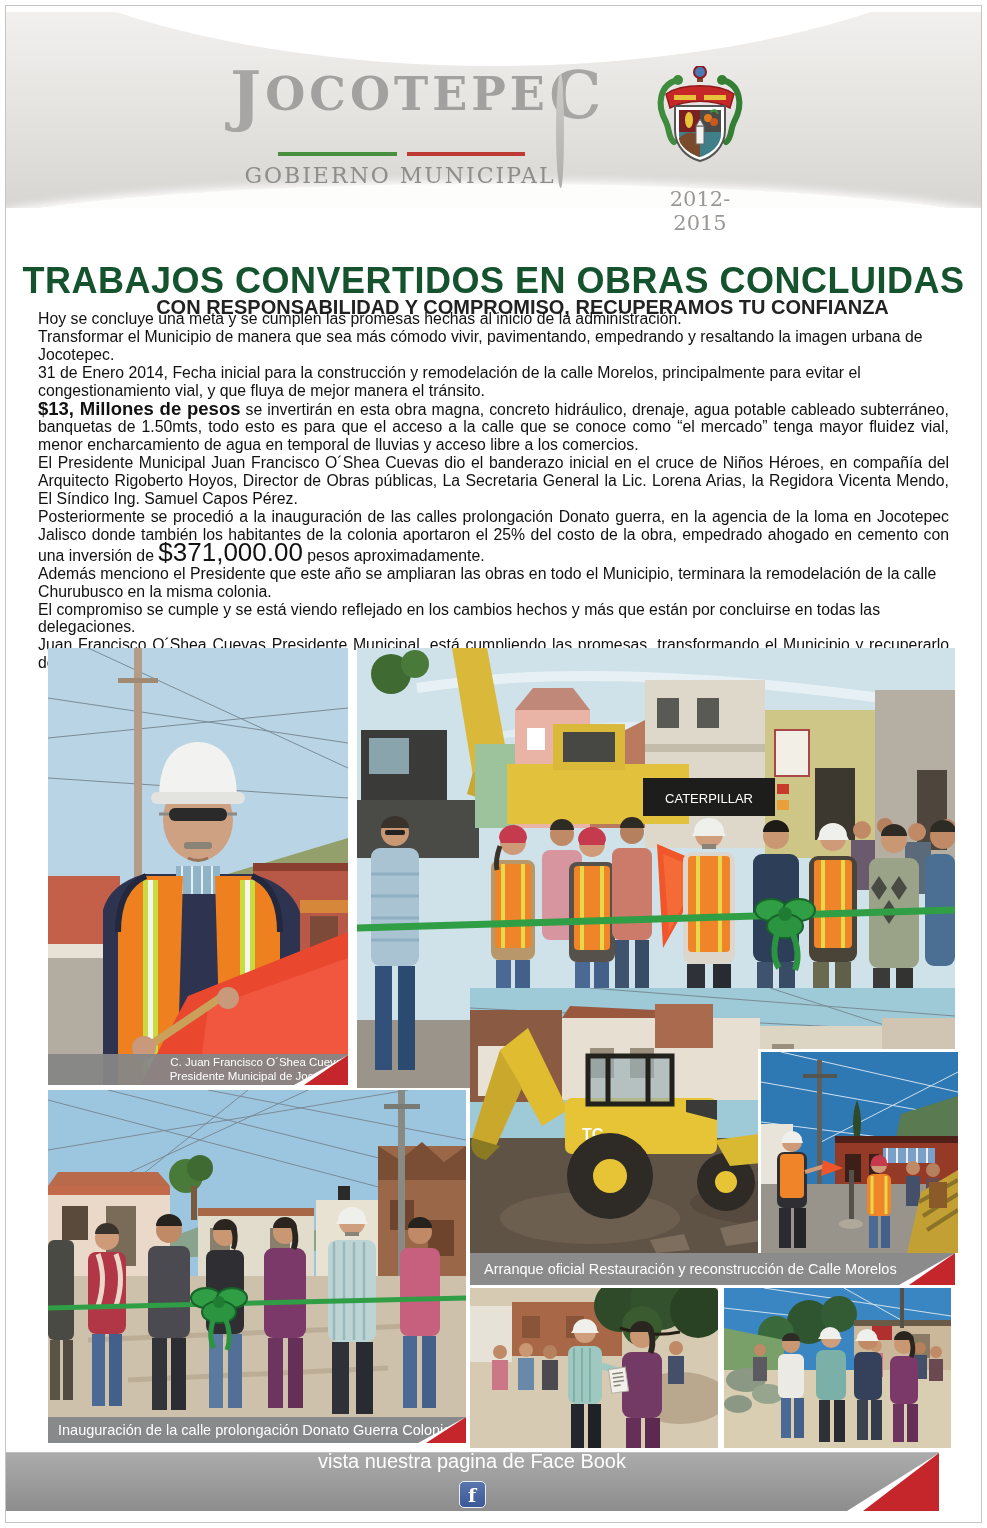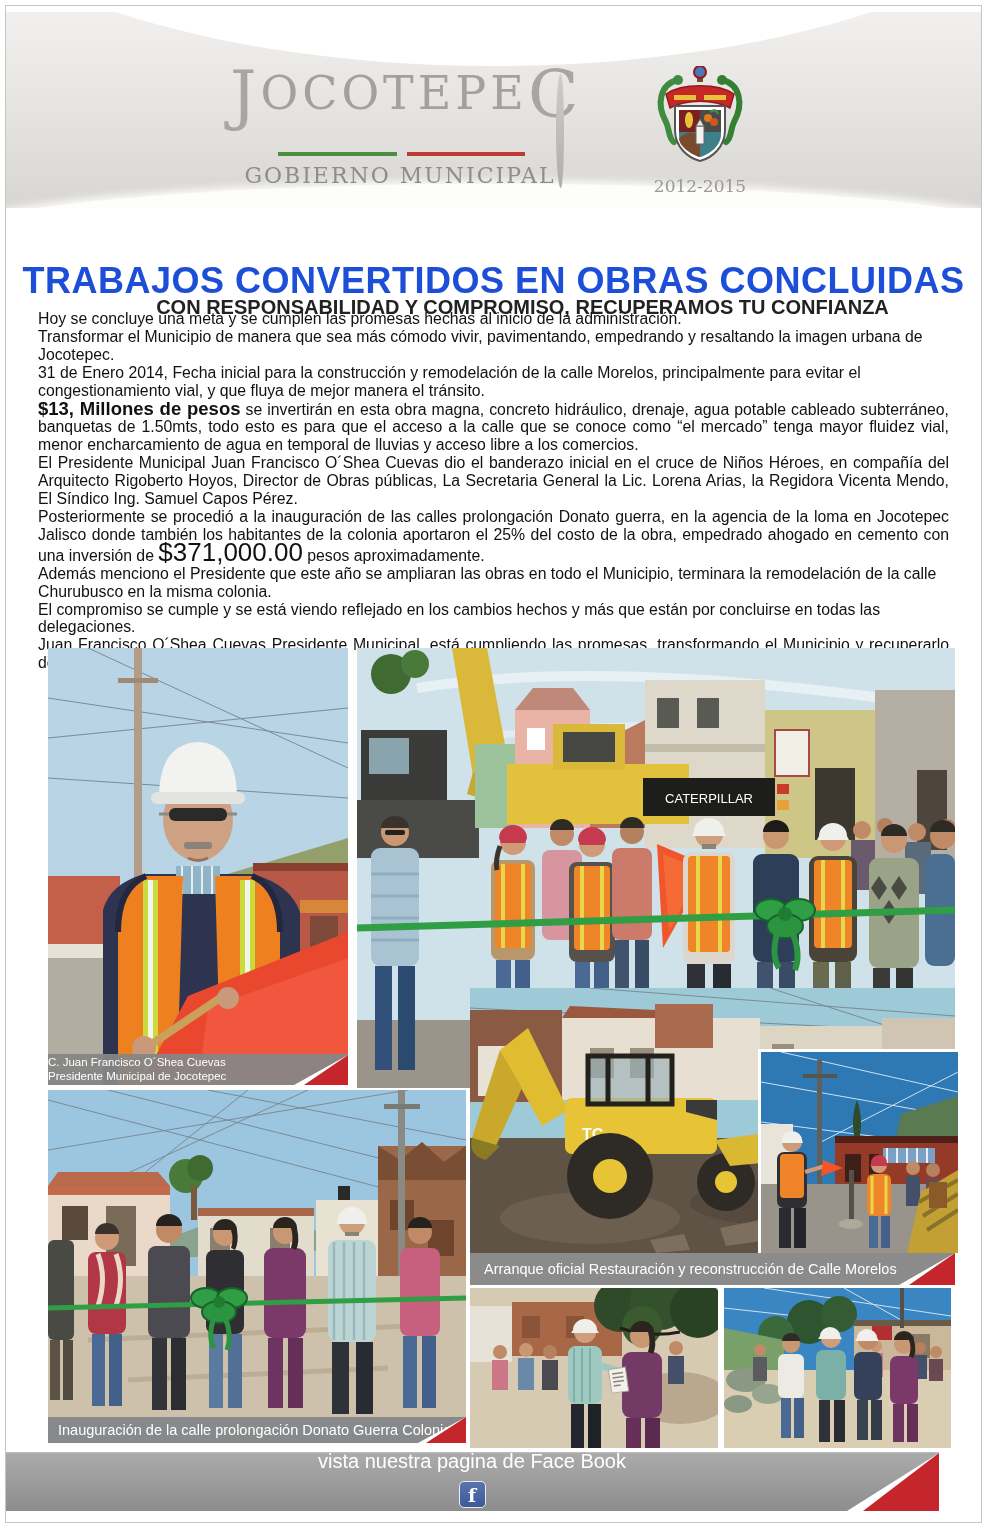--- a/index.html
+++ b/index.html
@@ -9,55 +9,55 @@
 
   
   .header-band{position:absolute;top:12px;left:6px;width:975px;height:196px;
     background:linear-gradient(180deg,#f2f0ee 0%,#e7e5e2 45%,#d8d6d3 100%);overflow:hidden;}
   .header-band .curve-top{position:absolute;top:-158px;left:-8%;width:116%;height:212px;background:#ffffff;
     border-radius:0 0 50% 50% / 0 0 100% 100%;}
   .header-band .curve-bottom{position:absolute;bottom:-34px;left:-8%;width:116%;height:58px;background:#fdfdfc;
     border-radius:50% 50% 0 0 / 100% 100% 0 0;box-shadow:0 -3px 8px rgba(255,255,255,.95);}
 
   .logo-block{position:absolute;left:230px;top:62px;width:330px;text-align:center;z-index:5;}
-  .logo-word{font-family:"DejaVu Serif",serif;color:#a3a19f;font-size:46px;letter-spacing:4px;line-height:1;}
+  .logo-word{font-family:"DejaVu Serif",serif;color:#a3a19f;font-size:46px;letter-spacing:4px;line-height:1;font-weight:bold;}
   .logo-word .bracket{font-size:66px;color:#a8a6a4;vertical-align:-8px;}
   .line-green{position:absolute;left:278px;top:152px;width:119px;height:4px;background:#4a8f3f;z-index:6;}
   .line-red{position:absolute;left:407px;top:152px;width:118px;height:4px;background:#c03a35;z-index:6;}
   .logo-sub{position:absolute;left:235px;top:163px;width:330px;text-align:center;z-index:6;
     font-family:"DejaVu Serif",serif;font-size:22px;letter-spacing:2px;color:#8f8d8b;}
   .divider-swoosh{position:absolute;left:556px;top:74px;width:8px;height:114px;z-index:6;
     background:linear-gradient(180deg,#cfcdca,#b0aeab);border-radius:60% 40% 40% 60%/50% 50% 50% 50%;}
   .crest{position:absolute;left:648px;top:66px;width:104px;z-index:6;text-align:center;}
-  .term{font-family:"DejaVu Serif",serif;font-size:17px;color:#9a9896;margin-top:6px;}
+  .term{font-family:"DejaVu Serif",serif;font-size:21px;color:#9a9896;margin-top:17px;}
 
   
   .art-title{position:absolute;top:236px;left:0;width:100%;text-align:center;
-    font-size:36px;letter-spacing:.5px;color:#1d4ed8;z-index:5;}
+    font-size:36px;letter-spacing:.5px;color:#14532d;z-index:5;}
   .art-subtitle{position:absolute;top:279px;left:0;width:100%;text-align:center;
     font-size:20px;color:#222;z-index:5;padding-left:29px;}
   .body-text{position:absolute;top:310px;left:38px;width:911px;font-size:15.8px;line-height:17.9px;z-index:5;}
   .body-text p{margin:0;}
   .body-text p.just{text-align:justify;}
   .lead-bold{font-weight:bold;font-size:18.5px;}
   .big-amount{font-size:26px;line-height:17px;}
 
   
   figure{margin:0;position:absolute;overflow:hidden;background:#dfe6ea;}
   figure svg{display:block;}
   #photoA{left:48px;top:648px;width:300px;height:437px;z-index:5;}
   #photoB{left:357px;top:648px;width:598px;height:440px;z-index:5;}
   #photoC{left:470px;top:988px;width:485px;height:297px;z-index:7;}
   #photoD{left:758px;top:1049px;width:197px;height:201px;z-index:9;border-left:3px solid #fff;border-top:3px solid #fff;}
   #photoE{left:48px;top:1090px;width:418px;height:353px;z-index:6;}
   #photoF{left:470px;top:1288px;width:248px;height:160px;z-index:8;}
   #photoG{left:724px;top:1288px;width:227px;height:160px;z-index:8;}
 
   .caption{position:absolute;left:0;right:0;bottom:0;background:rgba(134,134,134,.95);color:#fff;z-index:3;}
-  .capA{height:30px;text-align:left;font-size:11.5px;line-height:14px;padding-top:1px;}
+  .capA{height:30px;text-align:right;font-size:11.5px;line-height:14px;padding-top:1px;}
   .capC{height:32px;font-size:14.5px;line-height:32px;padding-left:14px;}
   .capE{height:26px;font-size:14.5px;line-height:26px;padding-left:10px;}
   .tri-gap,.tri{position:absolute;right:0;bottom:0;width:0;height:0;}
   .capA .tri-gap{border-left:54px solid transparent;border-bottom:30px solid #fff;}
   .capA .tri{border-left:44px solid transparent;border-bottom:30px solid #c5262c;}
   .capC .tri-gap{border-left:56px solid transparent;border-bottom:32px solid #fff;}
   .capC .tri{border-left:46px solid transparent;border-bottom:32px solid #c5262c;}
   .capE .tri-gap{border-left:48px solid transparent;border-bottom:26px solid #fff;}
   .capE .tri{border-left:40px solid transparent;border-bottom:26px solid #c5262c;}
 

